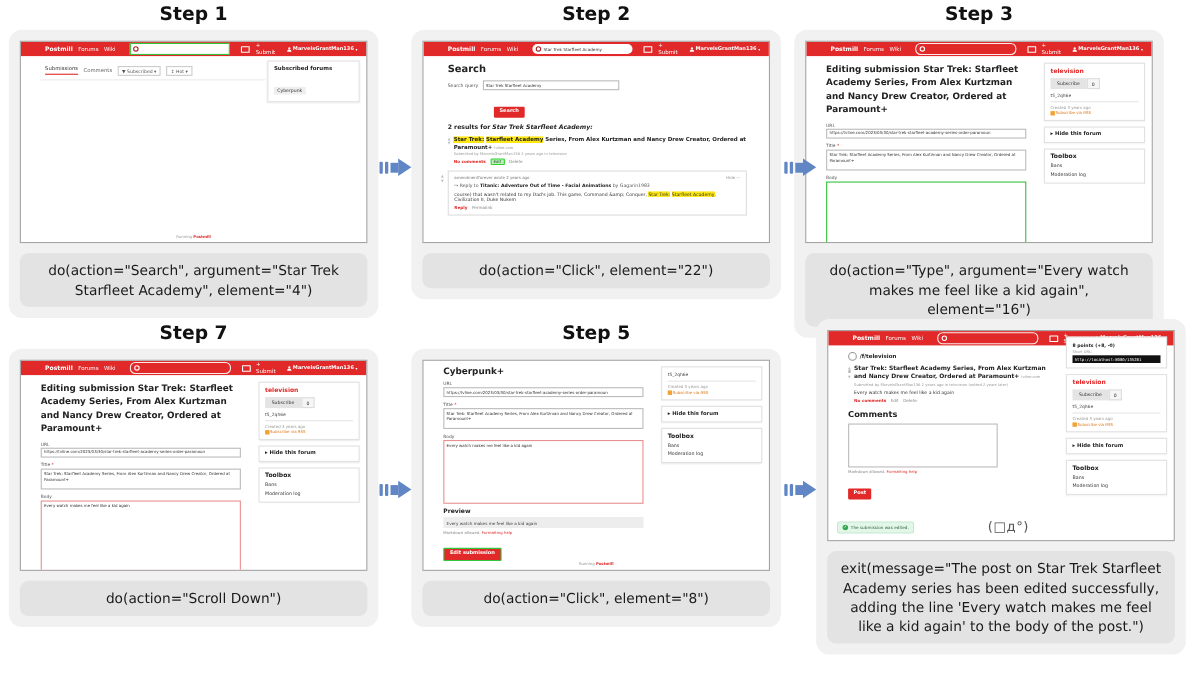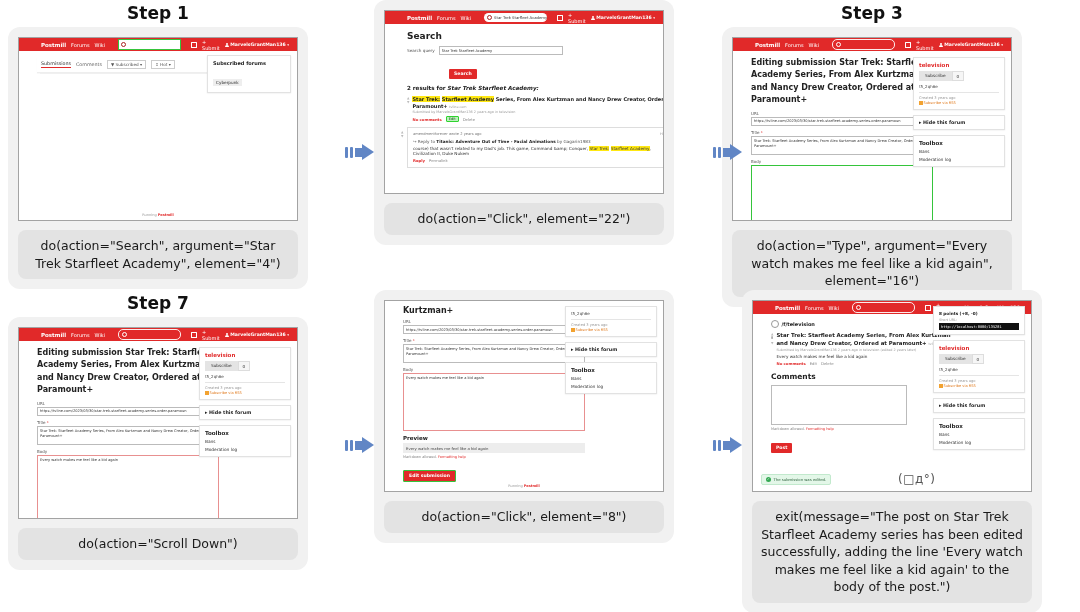--- a/index.html
+++ b/index.html
@@ -1,17 +1,17 @@
 <!DOCTYPE html>
 <html><head>
 <meta charset="utf-8">
 <style>
   html,body{margin:0;padding:0;background:#fff;width:1080px;height:612px;overflow:hidden;
     font-family:"DejaVu Sans",sans-serif;}
-  .panel{position:absolute;width:300px;}
+  .panel{position:absolute;width:336px;}
   #p1{left:8px;top:0}#p2{left:374px;top:0}#p3{left:722px;top:0}
   #p4{left:8px;top:290px}#p5{left:374px;top:290px}#p6{left:742px;top:290px}
   .step-title{text-align:center;font-weight:bold;font-size:17px;color:#111;height:27px;line-height:27px}
   .card{background:#f1f1f1;border-radius:12px;padding:10px;}
   .shot{background:#fff;border:1px solid #a3a3a3;height:182px;position:relative;overflow:hidden;}
   .row2 .shot{height:190px}
   .caption{background:#e3e3e3;border-radius:8px;margin-top:9px;padding:7px 9px;text-align:center;
     font-size:12.5px;line-height:1.4;color:#1a1a1a;}
   
   .arrow{position:absolute;display:flex;align-items:center;}
@@ -100,20 +100,21 @@
         <div style="font-weight:700;font-size:5px;color:#222;margin-bottom:3px">Subscribed forums</div>
         <span style="font-size:4.2px;background:#eee;padding:1px 3px;color:#333">Cyberpunk</span>
       </div>
       <div class="foot"><span>Running</span> <b>Postmill</b></div>
     </div>
     <div class="caption">do(action="Search", argument="Star Trek Starfleet Academy", element="4")</div>
   </div>
 </div>
 
 <div class="panel" id="p2">
+  <div class="step-title">Step 2</div>
   <div class="card">
     <div class="shot">
       <div class="nav">
         <span class="brand">Postmill</span>
         <span>Forums</span>
         <span>Wiki</span>
         <span class="search2">
             <span class="mag dark"></span>
             <span>Star Trek Starfleet Academy</span>
           </span>
@@ -281,24 +282,25 @@
           <div class="sb-link">Bans</div>
           <div class="sb-link">Moderation log</div>
         </div>
       </div>
     </div>
     <div class="caption">do(action="Scroll Down")</div>
   </div>
 </div>
 
 <div class="panel row2" id="p5">
+  <div class="step-title">Step 5</div>
   <div class="card">
     <div class="shot">
       <div style="margin:5px 0 0 18px;width:182px">
-        <div style="font-size:8px;font-weight:700;color:#222">Kurtzman+</div>
+        <div style="font-size:8px;font-weight:700;color:#222">Cyberpunk+</div>
         <div class="lbl">URL</div>
         <div class="inp">https://tvline.com/2023/03/30/star-trek-starfleet-academy-series-order-paramoun</div>
         <div class="lbl"><span>Title</span> <span class="req">*</span></div>
         <div class="ta" style="height:13px">Star Trek: Starfleet Academy Series, From Alex Kurtzman and Nancy Drew Creator, Ordered at Paramount+</div>
         <div class="lbl">Body</div>
         <div class="ta" style="height:52px;border-color:#e89090">Every watch makes me feel like a kid again</div>
         <div style="font-size:5.5px;font-weight:700;color:#222;margin-top:4px">Preview</div>
         <div style="background:#ededed;font-size:3.8px;color:#444;padding:2.5px 3px;margin-top:2px">Every watch makes me feel like a kid again</div>
         <div class="note"><span>Markdown allowed.</span> <b>Formatting help</b></div>
         <div style="margin-top:3px"><span class="btn-red hl-green">Edit submission</span></div>

